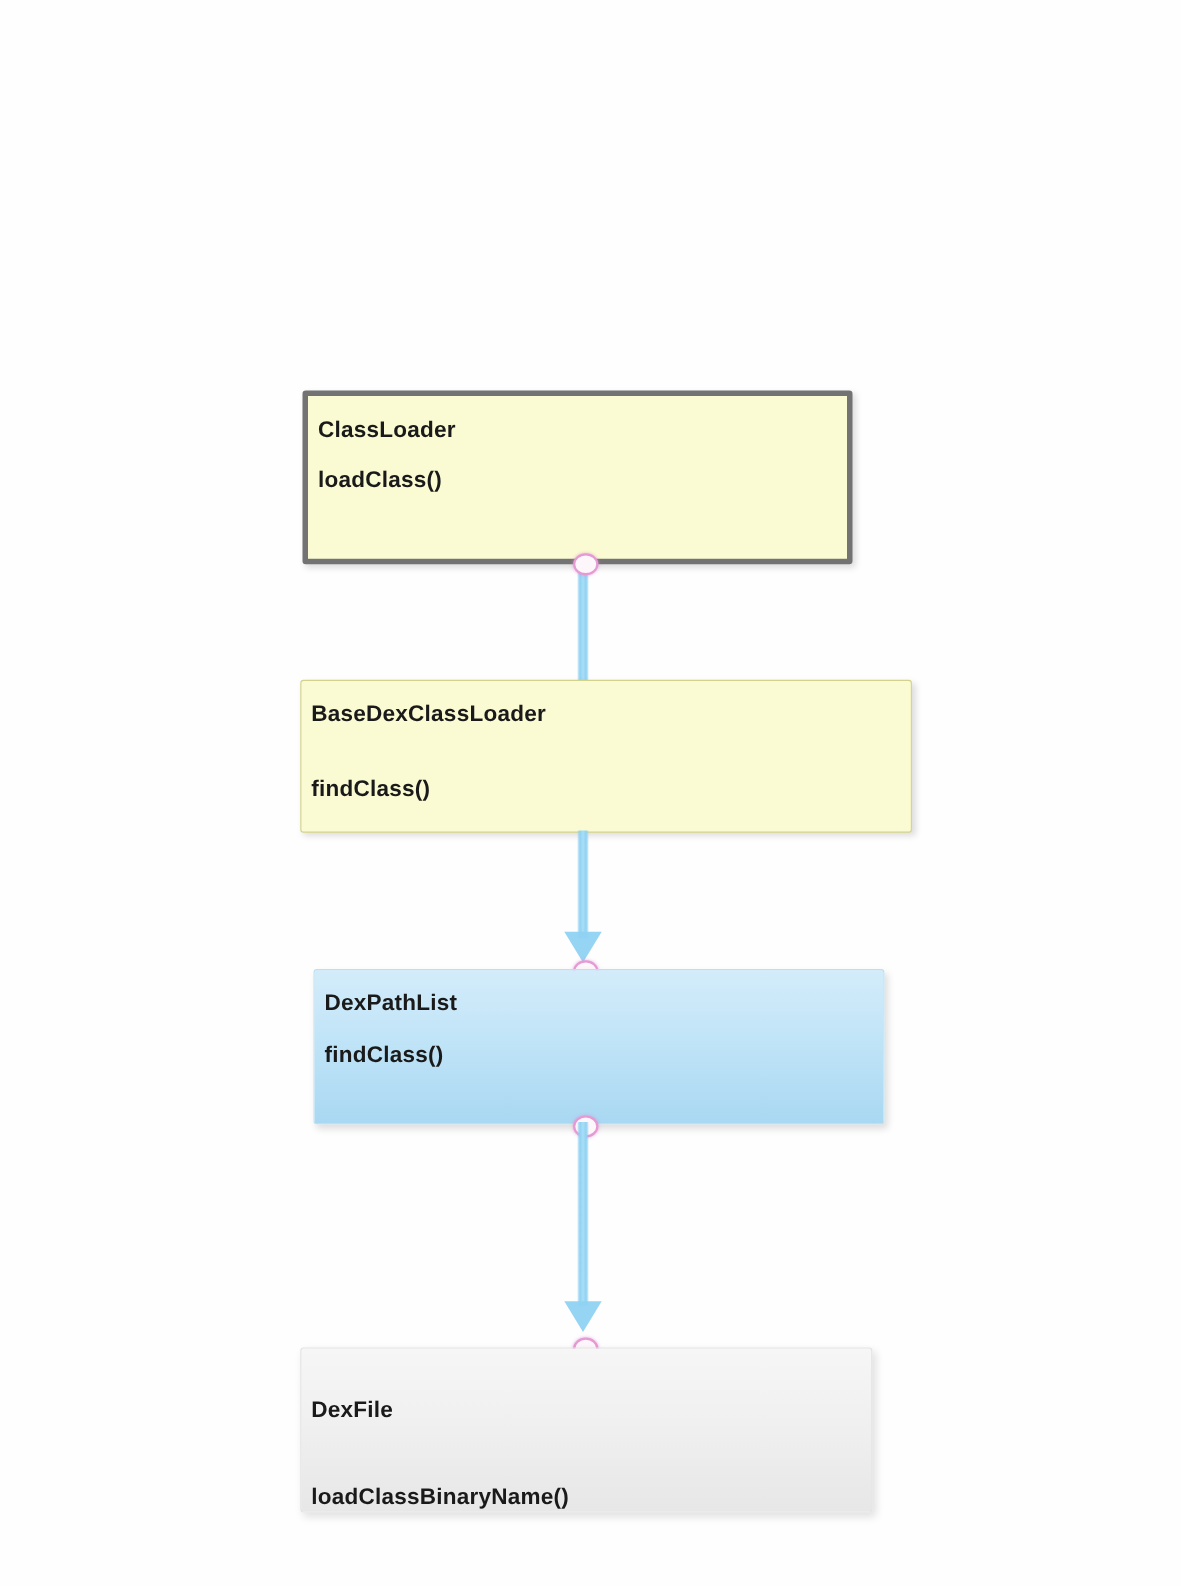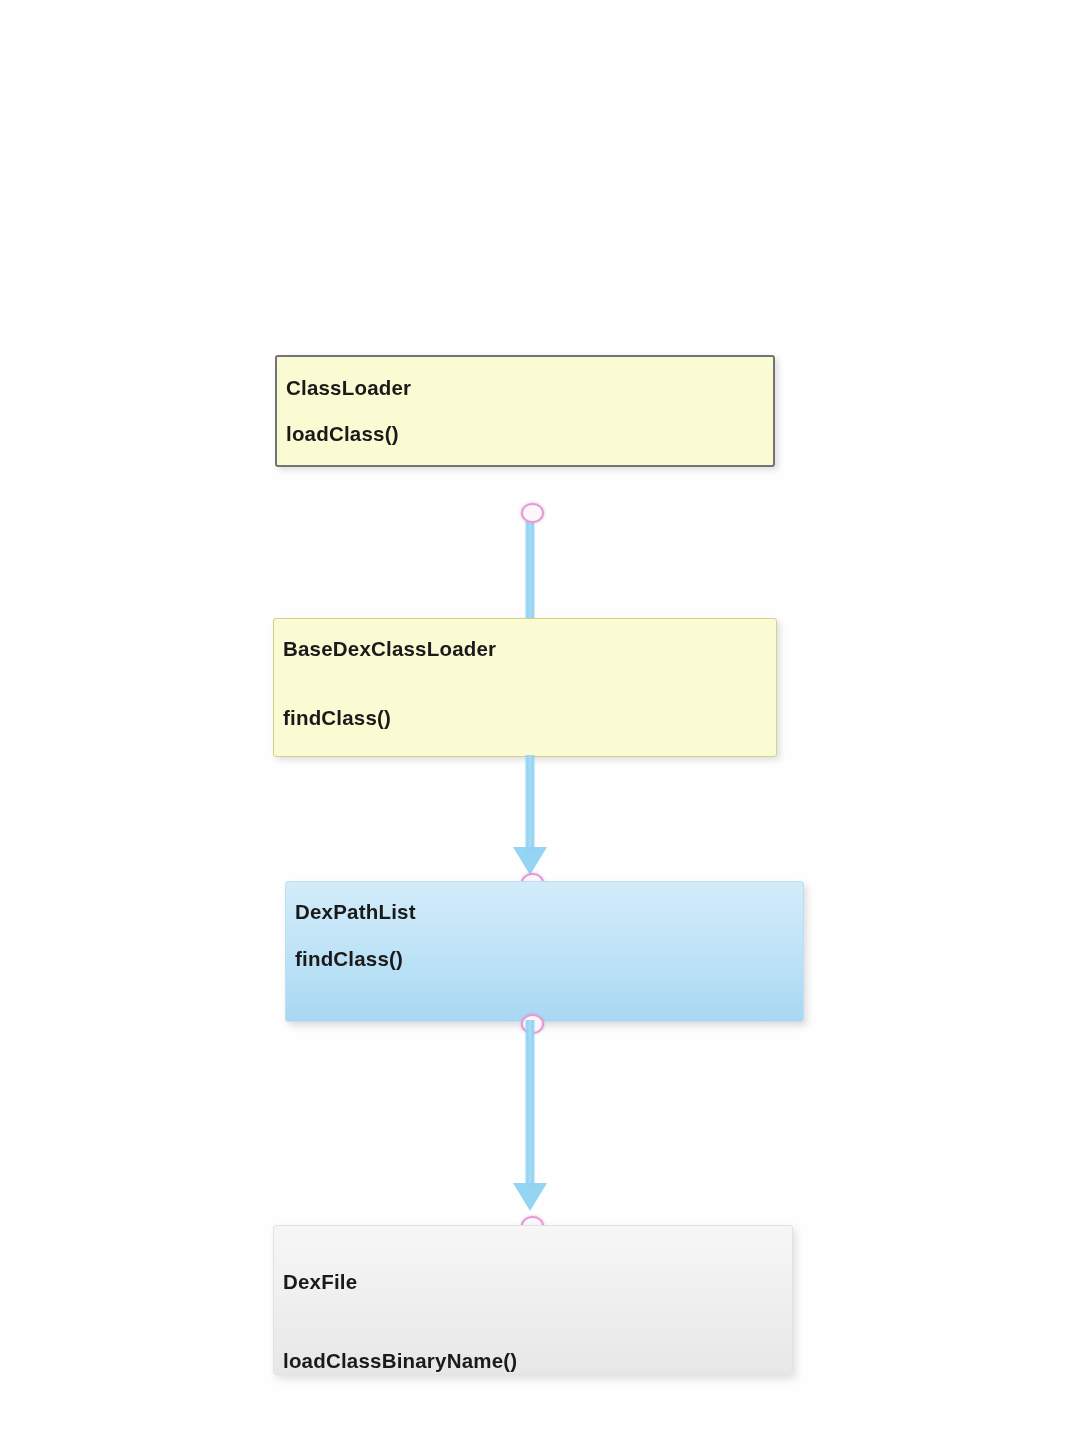--- a/index.html
+++ b/index.html
@@ -50,34 +50,34 @@
     color: #1a1a1a;
     letter-spacing: 0.2px;
     white-space: nowrap;
   }
 
   
   #node-classloader {
     left: 275px;
     top: 355px;
     width: 500px;
-    height: 112px;
+    height: 158px;
     background: #fbfbd3;
-    border: 2px solid #737373;
+    border: 5px solid #737373;
     box-shadow: 3px 3px 6px rgba(0,0,0,0.13);
     padding-left: 44px;
   }
   #node-classloader .node-title { top: 19px; }
   #node-classloader .node-method { top: 65px; }
 
   
   #node-basedex {
     left: 273px;
     top: 618px;
-    width: 504px;
+    width: 556px;
     height: 139px;
     background: #fbfbd3;
     border: 1px solid #d2d28c;
     box-shadow: 3px 3px 6px rgba(0,0,0,0.13);
   }
   #node-basedex .node-title { top: 18px; }
   #node-basedex .node-method { top: 87px; }
 
   
   #node-dexpathlist {

